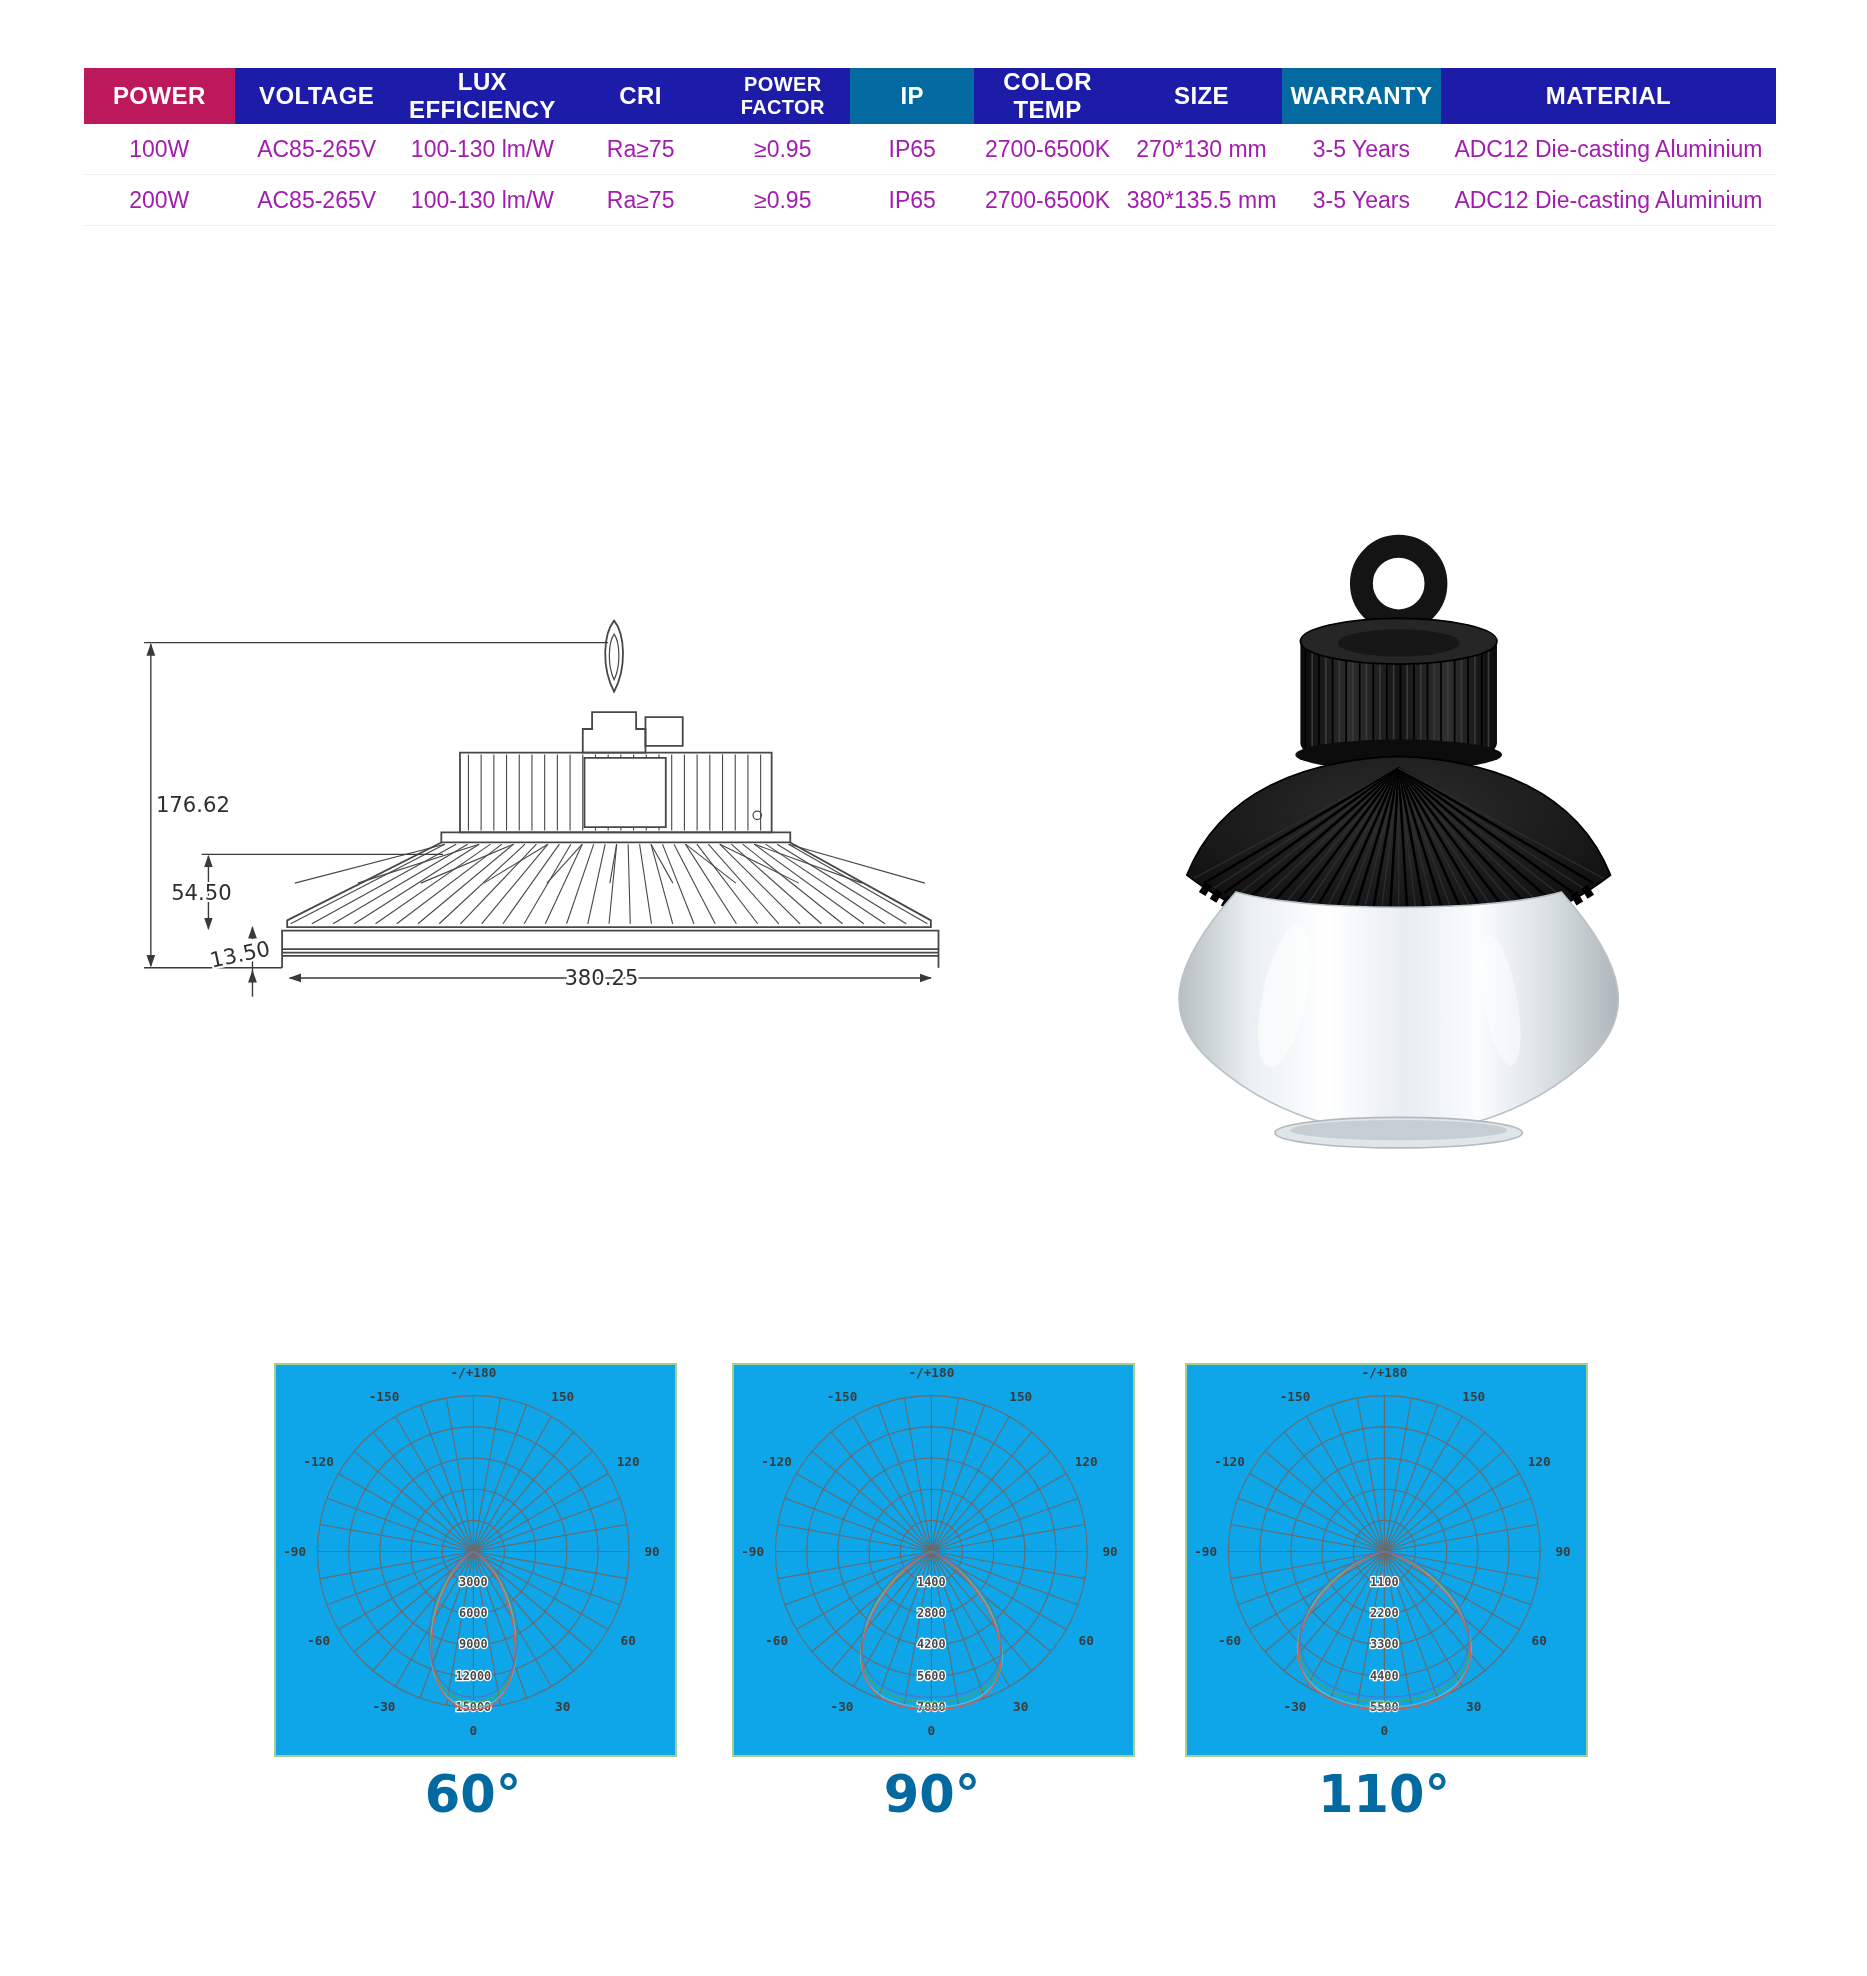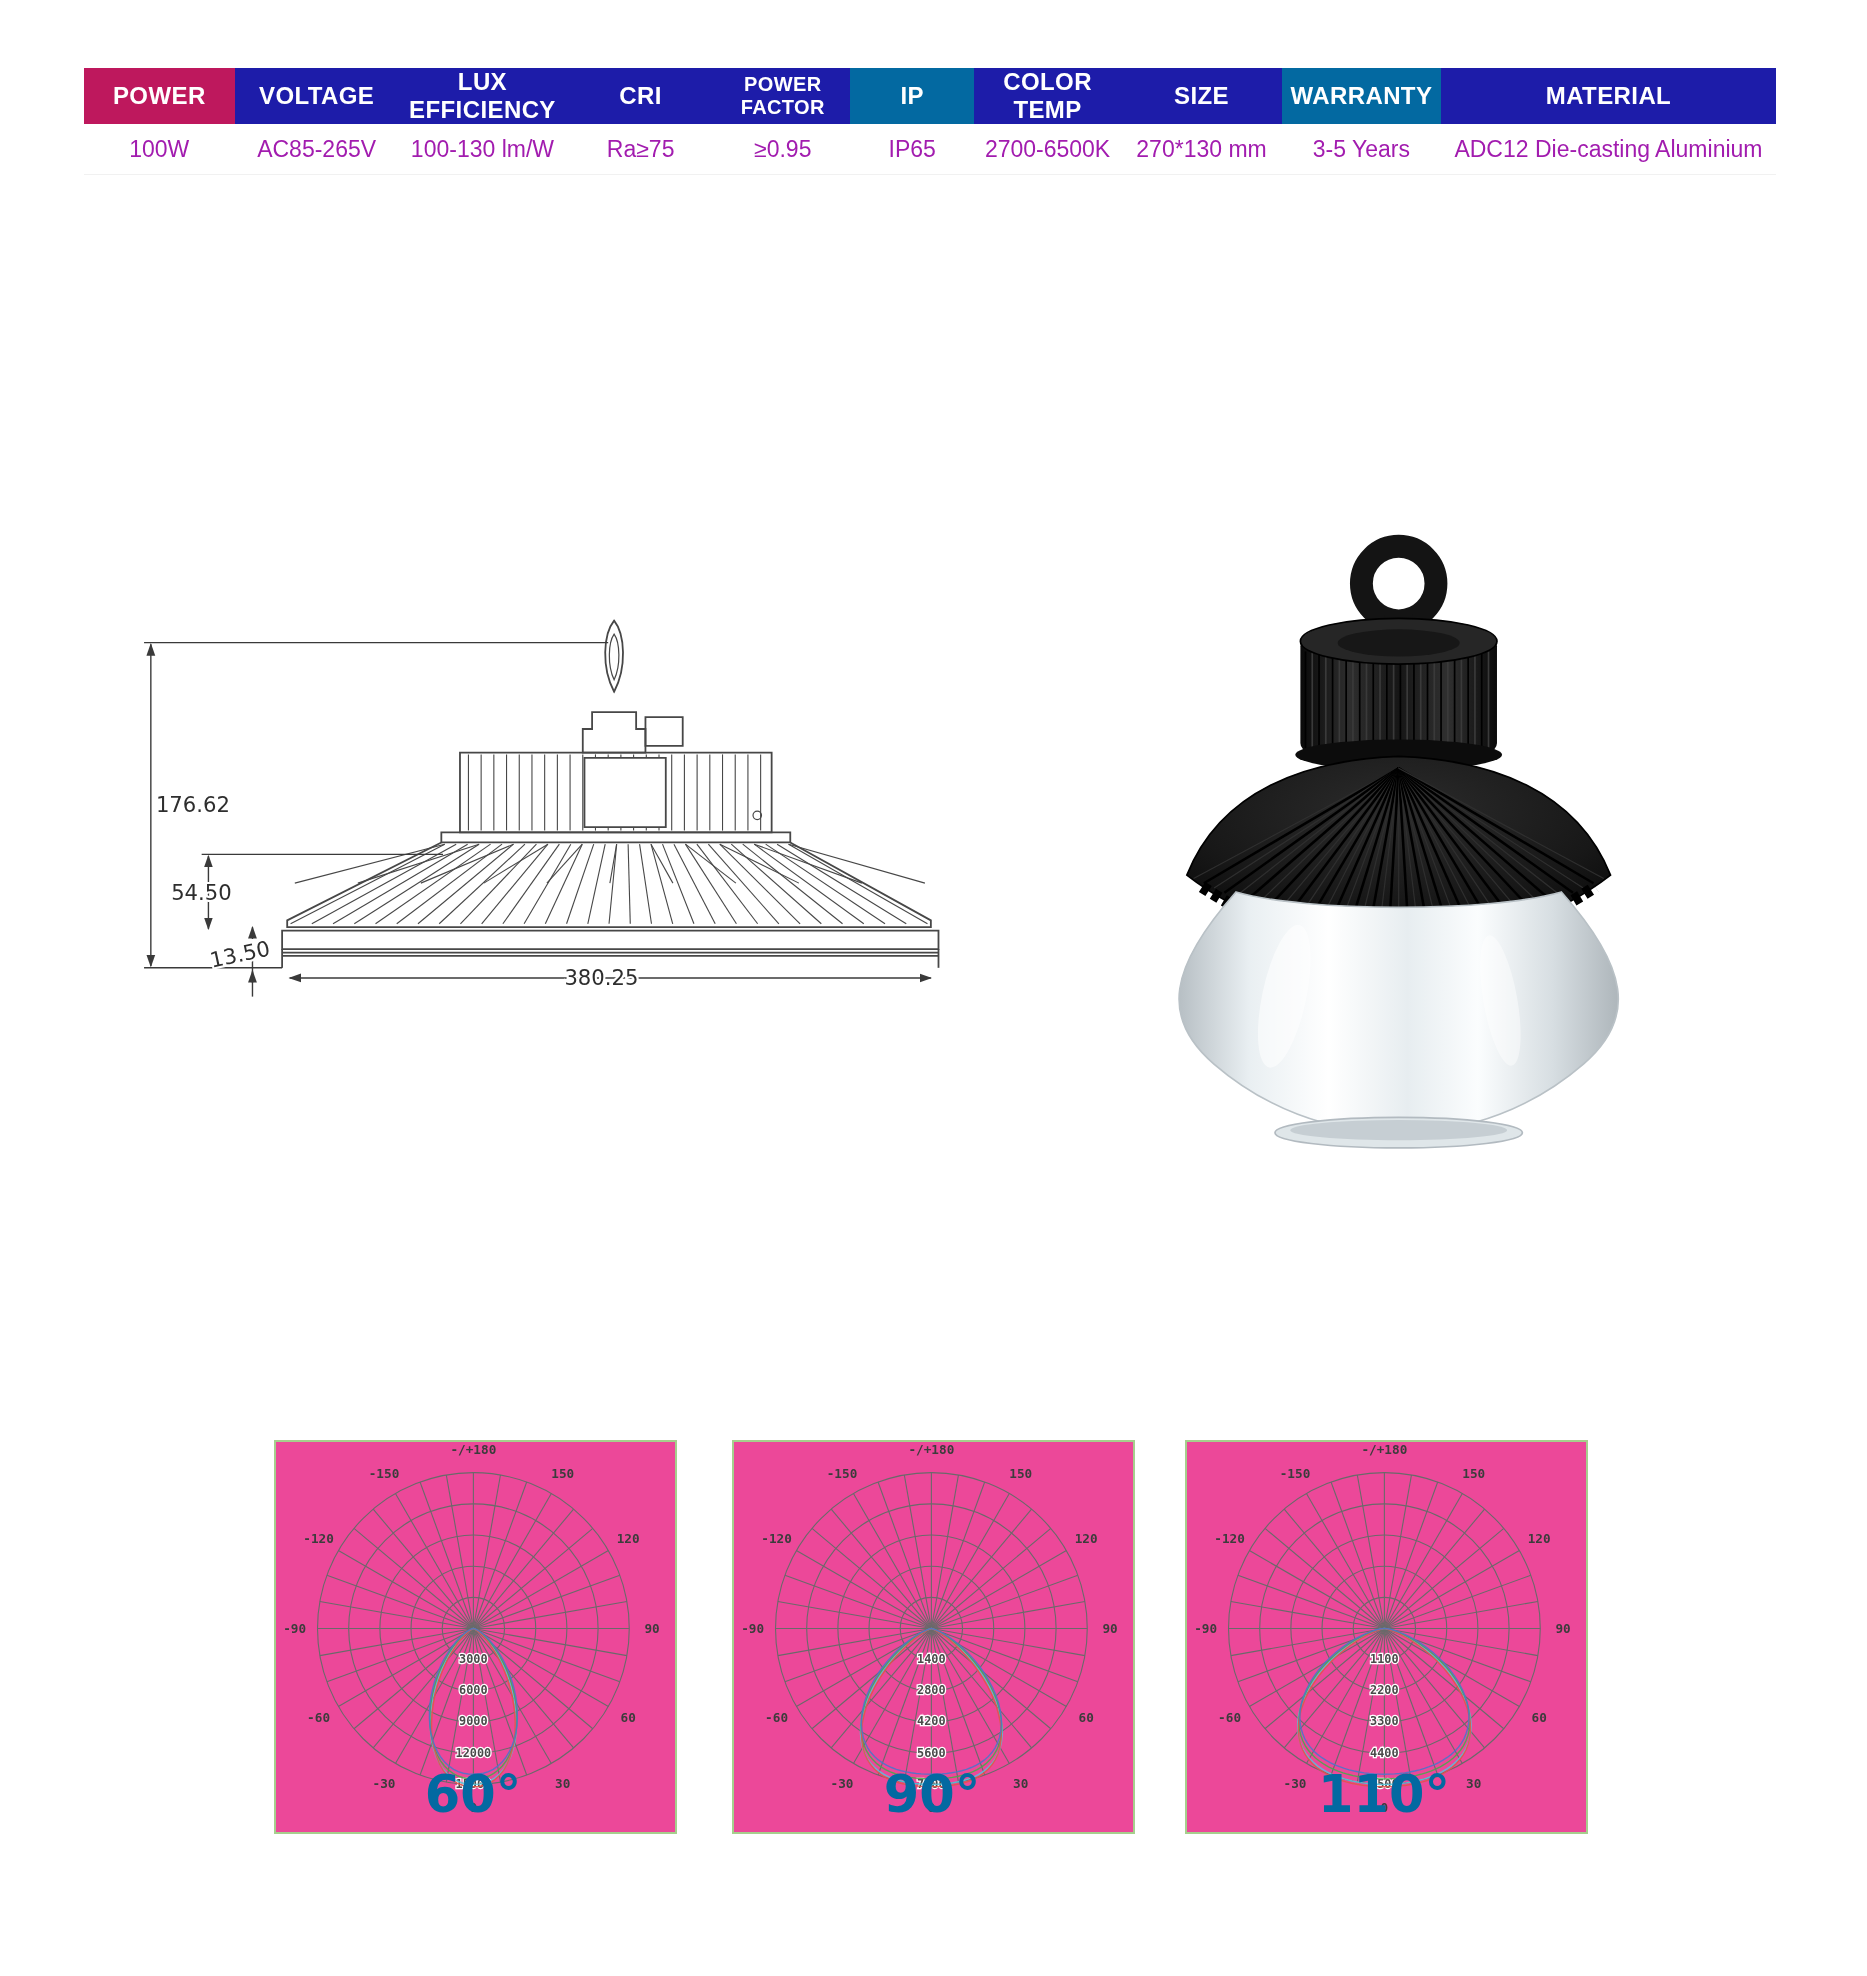--- a/index.html
+++ b/index.html
@@ -25,22 +25,22 @@
     height:50px;padding:0;border-bottom:0.8px solid #f1f1f1;
     white-space:nowrap;
   }
   
   .tech-drawing{position:absolute;left:127px;top:585px;}
   .tech-drawing line,.tech-drawing path,.tech-drawing rect,.tech-drawing circle{vector-effect:non-scaling-stroke;}
   .dim-text{font-family:"DejaVu Sans",sans-serif;font-size:25px;fill:#2e2e2e;paint-order:stroke;stroke:#ffffff;stroke-width:5px;}
   .product-photo{position:absolute;left:1136px;top:509px;}
   
   .chart-box{
-    position:absolute;top:1440px;width:399px;height:390px;
-    background:#ec4899;border:2.5px solid #a6cf8d;
+    position:absolute;top:1363px;width:399px;height:390px;
+    background:#0ea5e9;border:2.5px solid #a6cf8d;
   }
   .beam-label{
     position:absolute;top:1765px;width:404px;
     text-align:center;font-family:"DejaVu Sans",sans-serif;
     font-size:51px;font-weight:bold;color:#0369a1;
   }
   .polar-angle-label{
     font-family:"DejaVu Sans Mono",monospace;font-weight:bold;
     font-size:15px;fill:#3c3c3c;
   }
@@ -83,20 +83,32 @@
   <tbody id="spec-body">
       <tr>
         <td>100W</td>
         <td>AC85-265V</td>
         <td>100-130 lm/W</td>
         <td>Ra≥75</td>
         <td>≥0.95</td>
         <td>IP65</td>
         <td>2700-6500K</td>
         <td>270*130 mm</td>
+        <td>3-5 Years</td>
+        <td>ADC12 Die-casting Aluminium</td>
+      </tr>
+      <tr>
+        <td>200W</td>
+        <td>AC85-265V</td>
+        <td>100-130 lm/W</td>
+        <td>Ra≥75</td>
+        <td>≥0.95</td>
+        <td>IP65</td>
+        <td>2700-6500K</td>
+        <td>380*135.5 mm</td>
         <td>3-5 Years</td>
         <td>ADC12 Die-casting Aluminium</td>
       </tr>
     </tbody>
 </table>
 
 <svg class="tech-drawing" width="898" height="415" viewBox="0 0 1060 490">
   <defs>
     <marker id="arr" viewBox="0 0 10 10" refX="9" refY="5" markerWidth="9" markerHeight="9" orient="auto-start-reverse">
       <path d="M0,1.5 L10,5 L0,8.5 Z" fill="#3a3a3a"></path>

